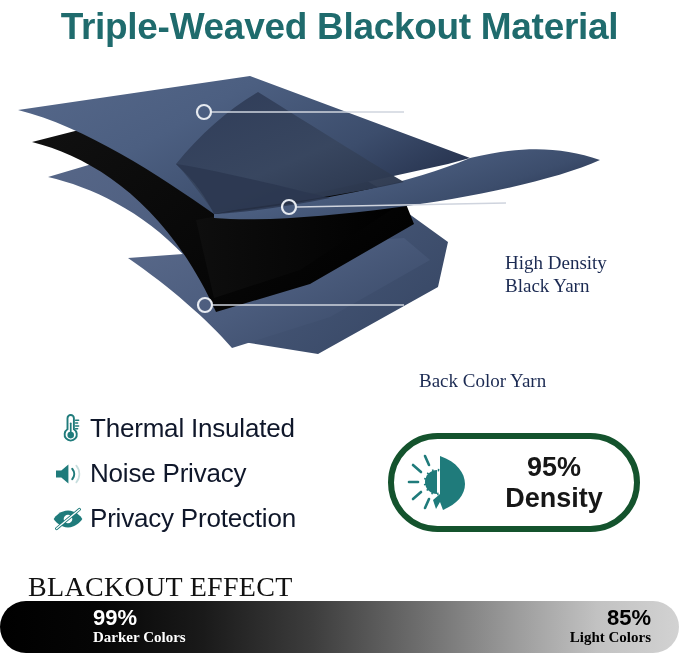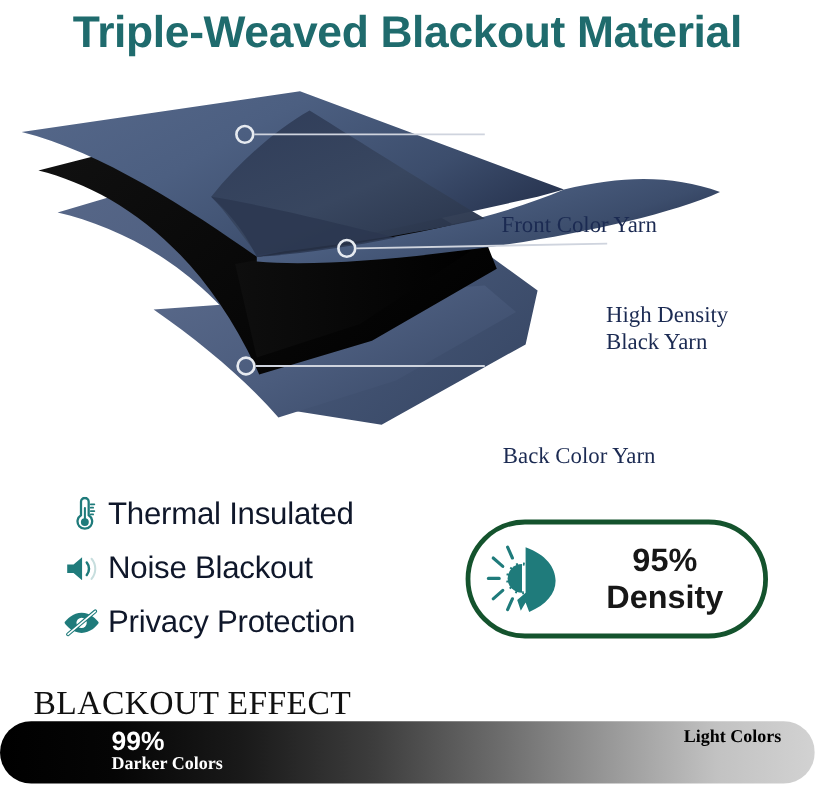--- a/index.html
+++ b/index.html
@@ -82,21 +82,21 @@
     white-space: nowrap;
   }
 
   
   .badge {
     position: absolute;
     left: 388px;
     top: 433px;
     width: 252px;
     height: 99px;
-    border: 4px solid #14532d;
+    border: 6px solid #14532d;
     border-radius: 50px;
     background: #ffffff;
     display: flex;
     align-items: center;
     box-sizing: border-box;
   }
   .badge-icon {
     width: 92px;
     min-width: 92px;
     display: flex;
@@ -233,21 +233,20 @@
       <line x1="297" y1="135" x2="506" y2="131"></line>
       <line x1="213" y1="233" x2="404" y2="233"></line>
     </g>
     <g fill="none" stroke="#e6eaf0" stroke-width="2.2">
       <circle cx="204" cy="40" r="7"></circle>
       <circle cx="289" cy="135" r="7"></circle>
       <circle cx="205" cy="233" r="7"></circle>
     </g>
   </svg>
 
-  <div class="callout-label callout-front">Front  Color Yarn</div>
 
   <div class="callout-label callout-back">Back Color Yarn</div>
 
   <div class="callout-label callout-black">
     <div>High Density</div>
     <div>Black Yarn</div>
   </div>
 </div>
 
 <div class="features">
@@ -270,21 +269,21 @@
   </div>
 
   <div class="feature-row">
     <span class="feature-icon">
       <svg width="30" height="26" viewBox="0 0 30 26" aria-hidden="true">
         <path d="M3 9.4h5.3L15.4 3.4v19.2L8.3 16.6H3z" fill="currentColor"></path>
         <path d="M19.3 7.8a8.2 8.2 0 0 1 0 10.4" fill="none" stroke="currentColor" stroke-width="2.1" stroke-linecap="round"></path>
         <path d="M23.3 4.6a13 13 0 0 1 0 16.8" fill="none" stroke="currentColor" stroke-width="1.7" stroke-linecap="round" opacity="0.25"></path>
       </svg>
     </span>
-    <span class="feature-label">Noise Blackout</span>
+    <span class="feature-label">Noise Privacy</span>
   </div>
 
   <div class="feature-row">
     <span class="feature-icon">
       <svg width="34" height="26" viewBox="0 0 34 26" aria-hidden="true">
         <path d="M17 4.6c7 0 12.6 5.4 14.3 8.4-1.7 3-7.3 8.4-14.3 8.4S4.4 16 2.7 13C4.4 10 10 4.6 17 4.6z" fill="currentColor"></path>
         <circle cx="17" cy="13" r="4.3" fill="#ffffff"></circle>
         <line x1="5.6" y1="22.6" x2="28.4" y2="3.4" stroke="currentColor" stroke-width="3.1" stroke-linecap="round"></line>
         <line x1="5.6" y1="22.6" x2="28.4" y2="3.4" stroke="#ffffff" stroke-width="1.3" stroke-linecap="round"></line>
       </svg>
@@ -315,15 +314,16 @@
 </div>
 
 <div class="effect-heading">BLACKOUT EFFECT</div>
 
 <div class="effect-bar">
   <div class="effect-left">
     <div class="effect-pct">99%</div>
     <div class="effect-sub">Darker Colors</div>
   </div>
   <div class="effect-right">
+    <div class="effect-pct">85%</div>
     <div class="effect-sub">Light Colors</div>
   </div>
 </div>
 
 </body></html>

